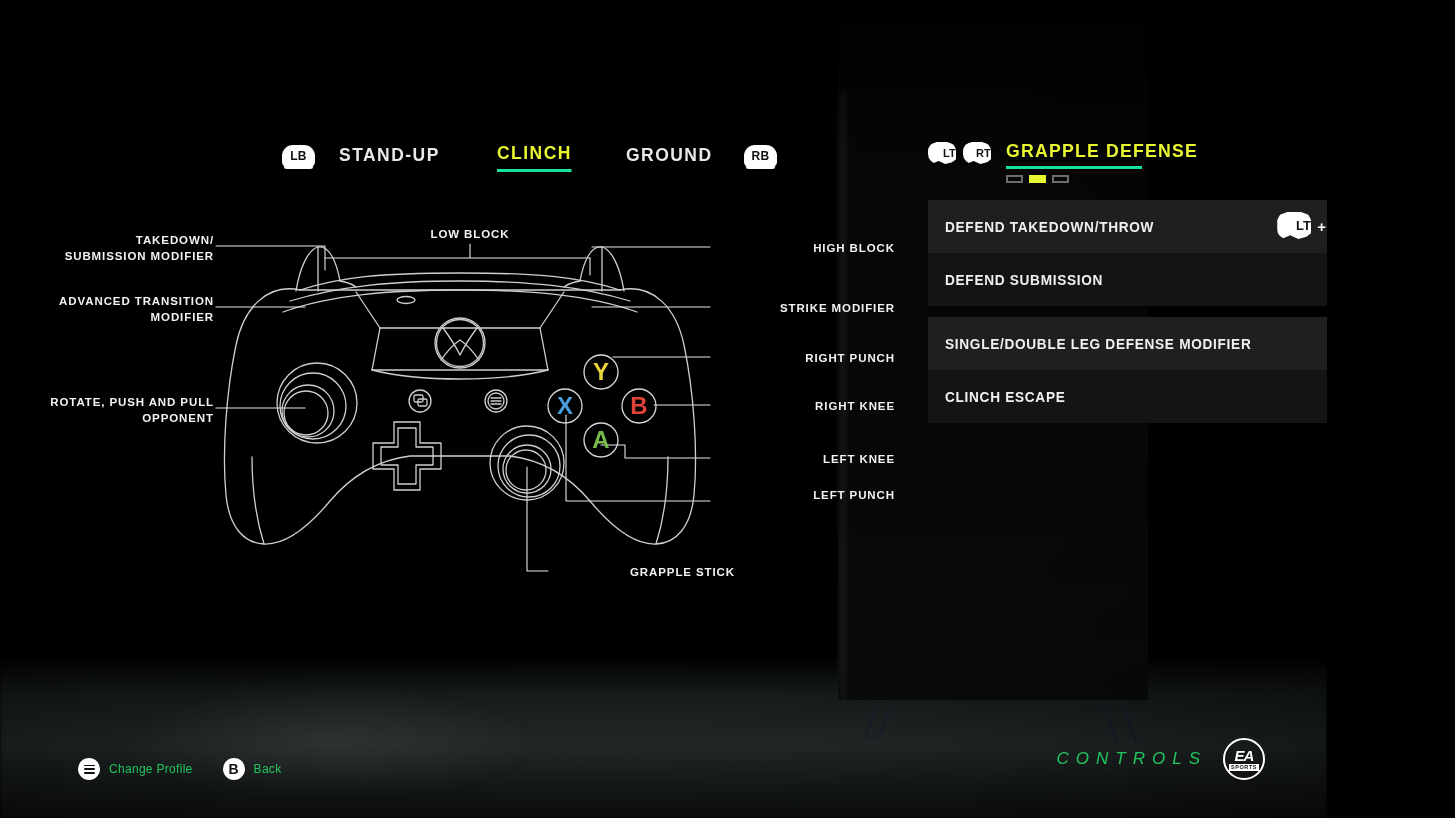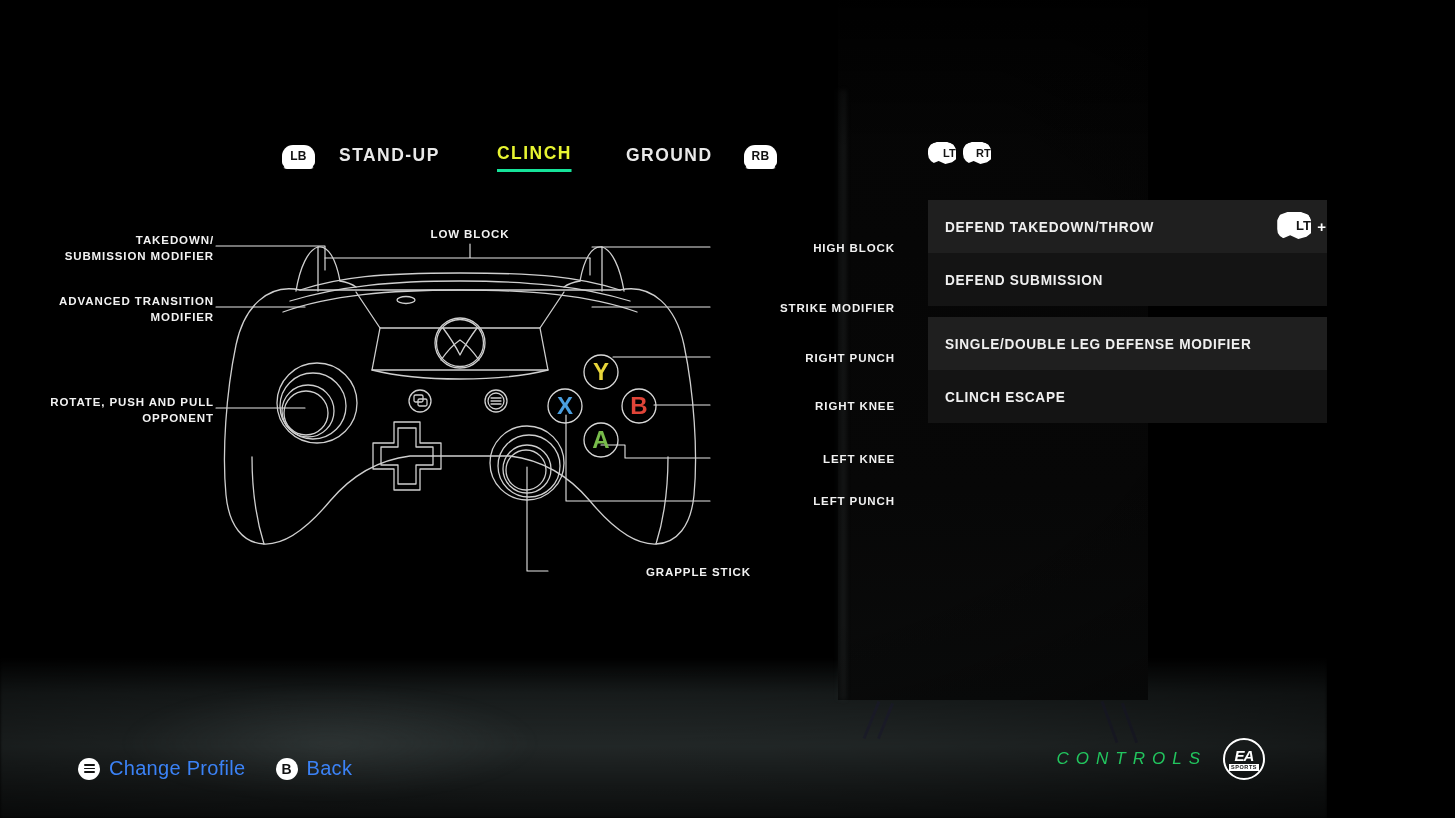--- a/index.html
+++ b/index.html
@@ -269,22 +269,22 @@
     position: absolute;
     left: 78px; bottom: 38px;
     display: flex;
     align-items: center;
     gap: 30px;
     z-index: 25;
   }
   .hint { display: flex; align-items: center; gap: 9px; }
   .hint-text {
     font-family: "Liberation Sans", sans-serif;
-    font-size: 20px;
-    color: #3b82f6;
+    font-size: 12px;
+    color: #22c55e;
     letter-spacing: 0.3px;
   }
   .glyph-circle {
     width: 22px; height: 22px;
     border-radius: 50%;
     background: #fff;
     display: flex; align-items: center; justify-content: center;
     flex: none;
   }
   .glyph-circle .b-letter {
@@ -473,36 +473,45 @@
     <div class="lbl r" style="right:686px; top:199px; width:220px;">ROTATE, PUSH AND PULL
 OPPONENT</div>
 
     <div class="lbl c" style="left:410px; top:31px; width:120px;">LOW BLOCK</div>
 
     <div class="lbl l" style="left:715px; top:45px; width:180px;">HIGH BLOCK</div>
     <div class="lbl l" style="left:715px; top:105px; width:180px;">STRIKE MODIFIER</div>
     <div class="lbl l" style="left:715px; top:155px; width:180px;">RIGHT PUNCH</div>
     <div class="lbl l" style="left:715px; top:203px; width:180px;">RIGHT KNEE</div>
     <div class="lbl l" style="left:715px; top:256px; width:180px;">LEFT KNEE</div>
-    <div class="lbl l" style="left:715px; top:298px; width:180px;padding-left:16px;">LEFT PUNCH</div>
-
-    <div class="lbl l" style="left:555px; top:369px; width:180px;margin-left:16px;">GRAPPLE STICK</div>
+    <div class="lbl l" style="left:715px; top:292px; width:180px;padding-left:16px;">LEFT PUNCH</div>
+
+    <div class="lbl l" style="left:555px; top:369px; width:180px;">GRAPPLE STICK</div>
   </div>
 
   <div id="panel">
 
     <div id="panel-head">
       <div class="triggers">
         <div class="trigger">
           <span class="body"></span>
           <span>LT</span>
         </div>
         <div class="trigger">
           <span class="body"></span>
           <span>RT</span>
+        </div>
+      </div>
+      <div id="panel-title-wrap">
+        <div id="panel-title">GRAPPLE DEFENSE</div>
+        <div id="panel-underline"></div>
+        <div id="dots">
+          <div class="dot"></div>
+          <div class="dot active"></div>
+          <div class="dot"></div>
         </div>
       </div>
     </div>
 
     <div id="rows">
 
       <div class="row odd">
         <div class="row-label">DEFEND TAKEDOWN/THROW</div>
         <div class="row-keys">
           <div class="trigger big">

